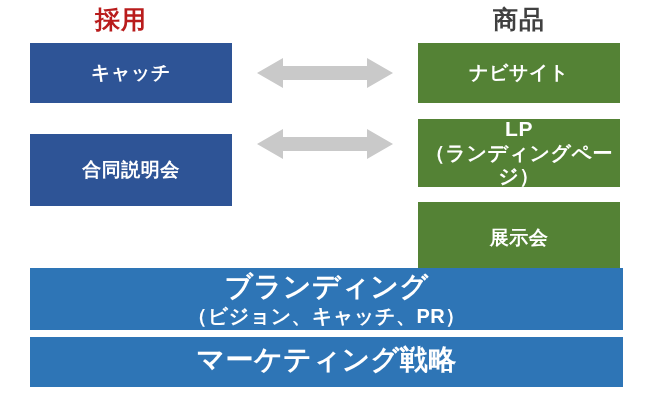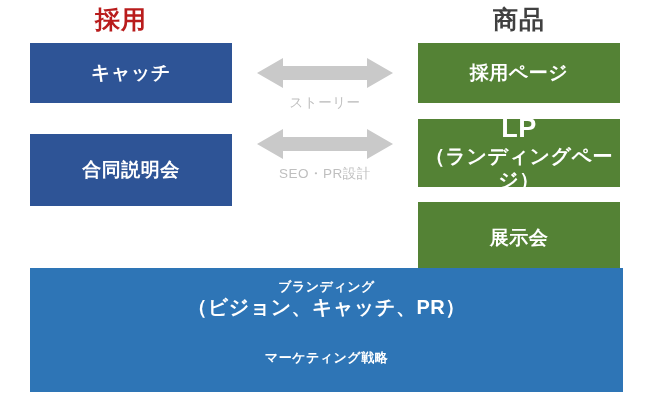--- a/index.html
+++ b/index.html
@@ -70,21 +70,21 @@
   .box.r1 { height: 60px; font-size: 19px; }
   .box.r2 { height: 68px; }
   .box.r3 { height: 72px; font-size: 19px; }
 
   .gap-1 { height: 16px; }
   .gap-2 { height: 15px; }
 
   .box-line  { display: block; }
   .line-main { font-size: 19px; }
   .line-sub  { font-size: 20px; }
-  .lp-main   { font-size: 27px; }
+  .lp-main   { font-size: 21px; }
 
   
   .arrow-group {
     position: absolute;
     left: 255px;
     width: 140px;
     text-align: center;
   }
   #arrow-group-1 { top: 57px; }
   #arrow-group-2 { top: 128px; }
@@ -111,22 +111,22 @@
     font-weight: bold;
     display: flex;
     flex-direction: column;
     align-items: center;
     justify-content: center;
     text-align: center;
     line-height: 1.2;
     letter-spacing: 0.5px;
   }
   #bar-branding  { top: 268px; height: 62px; }
-  #bar-marketing { top: 324px; height: 68px; }
-  .wide-bar .line-main { font-size: 13px; }
+  #bar-marketing { top: 337px; height: 50px; font-family: Liberation Mono, monospace; }
+  .wide-bar .line-main { font-size: 28px; }
   .wide-bar .line-sub  { font-size: 20px; }
 </style>
 </head>
 <body>
 
 <div id="diagram">
 
   <div class="col-heading" id="heading-recruit">採用</div>
   <div class="col-heading" id="heading-product">商品</div>
 
@@ -142,21 +142,21 @@
     <div class="gap-2"></div>
 
     <div class="box blue r3">
       <span class="box-line line-main">合同説明会</span>
     </div>
   </div>
 
   <div class="column" id="col-product">
 
     <div class="box green r1">
-      <span class="box-line line-main">採用ページ</span>
+      <span class="box-line line-main">ナビサイト</span>
     </div>
 
     <div class="gap-1"></div>
 
     <div class="box green r2">
       <div>
         <span class="box-line lp-main">LP</span>
         <span class="box-line line-sub">（ランディングページ）</span>
       </div>
     </div>
@@ -167,30 +167,28 @@
       <span class="box-line line-main">展示会</span>
     </div>
   </div>
 
   <div class="arrow-group" id="arrow-group-1">
     <span class="arrow-shape">
       <svg width="136" height="32" viewBox="0 0 136 32" xmlns="http://www.w3.org/2000/svg">
         <polygon points="0,16 26,1 26,9 110,9 110,1 136,16 110,31 110,23 26,23 26,31" fill="#C9C9C9"></polygon>
       </svg>
     </span>
-    <span class="arrow-caption">ストーリー</span>
   </div>
 
   <div class="arrow-group" id="arrow-group-2">
     <span class="arrow-shape">
       <svg width="136" height="32" viewBox="0 0 136 32" xmlns="http://www.w3.org/2000/svg">
         <polygon points="0,16 26,1 26,9 110,9 110,1 136,16 110,31 110,23 26,23 26,31" fill="#C9C9C9"></polygon>
       </svg>
     </span>
-    <span class="arrow-caption">SEO・PR設計</span>
   </div>
 
 
   <div class="wide-bar" id="bar-branding">
     <span class="box-line line-main">ブランディング</span>
     <span class="box-line line-sub">（ビジョン、キャッチ、PR）</span>
   </div>
 
   <div class="wide-bar" id="bar-marketing">
     <span class="box-line line-main">マーケティング戦略</span>

